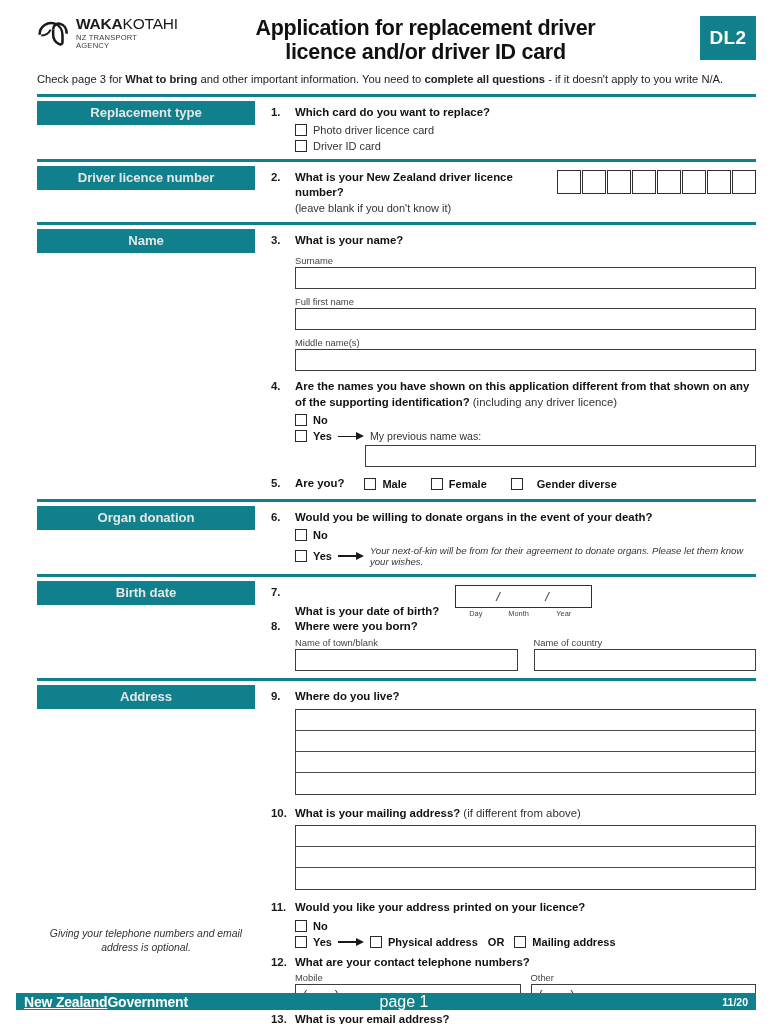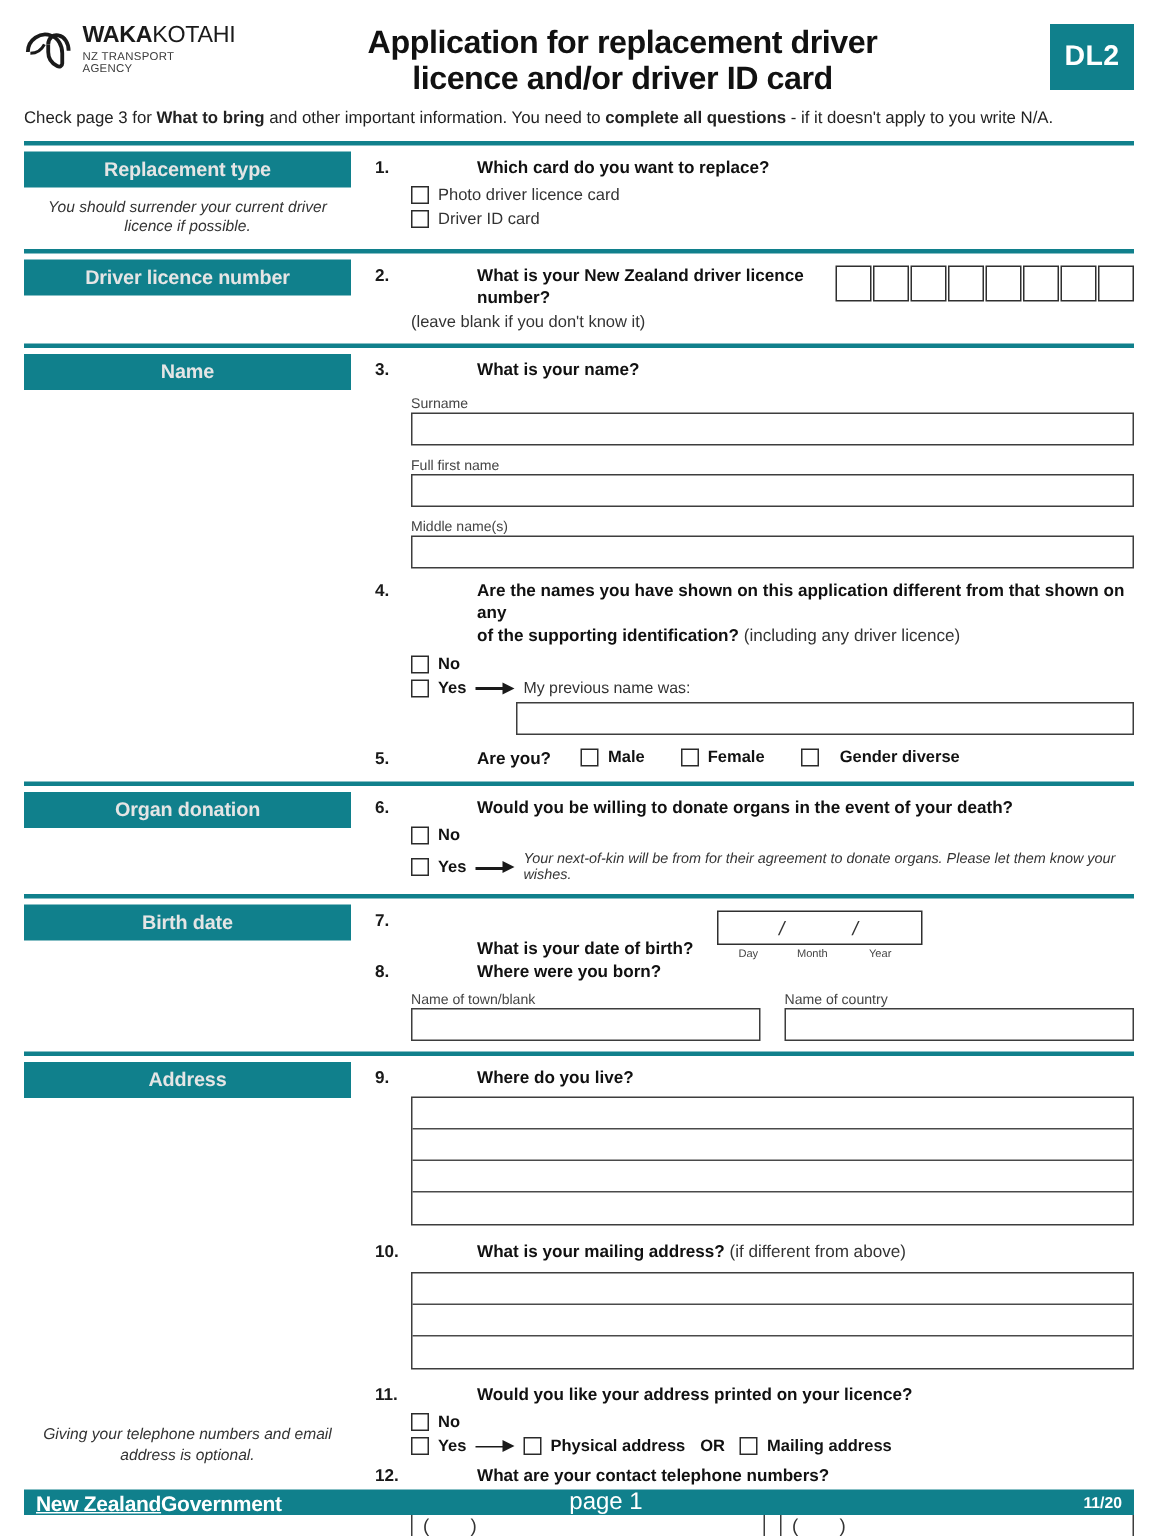--- a/index.html
+++ b/index.html
@@ -13,20 +13,21 @@
     font-family: "Liberation Sans", sans-serif;
     color: #1a1a1a;
     position: relative;
     overflow: hidden;
   }
   .page {
     position: relative;
     width: 770px;
     height: 1024px;
     box-sizing: border-box;
+    padding-left: 21px;
   }
 
   
   .header {
     position: relative;
     padding: 14px 14px 0 14px;
     height: 62px;
     box-sizing: border-box;
   }
   .logo {
@@ -143,21 +144,20 @@
     font-weight: 700;
     font-size: 11.4px;
     line-height: 1.35;
   }
   .q-body { flex: 1 1 auto; min-width: 0; }
   .q-text {
     font-weight: 700;
     font-size: 11.4px;
     line-height: 1.35;
     color: #111;
-    margin-left: 44px;
   }
   .q-text .reg {
     font-weight: 400;
     color: #333;
   }
   .q-sub {
     font-size: 11px;
     font-weight: 400;
     color: #333;
     line-height: 1.3;
@@ -375,21 +375,20 @@
   </div>
 
   <div class="intro">
     <span>Check page 3 for </span><b>What to bring</b><span> and other important information. You need to </span><b>complete all questions</b><span> - if it doesn't apply to you write N/A.</span>
   </div>
 
   <div class="rule"></div>
   <div class="section">
     <div class="col-left">
       <div class="tab">Replacement type</div>
-      <div class="note">You should surrender your current driver licence if possible.</div>
     </div>
     <div class="col-right">
       <div class="q">
         <div class="q-num">1.</div>
         <div class="q-body">
           <div class="q-text">Which card do you want to replace?</div>
           <div class="cb-row">
             <span class="cb"></span>
             <span class="cb-label">Photo driver licence card</span>
           </div>
@@ -474,21 +473,21 @@
           </div>
           <div style="padding-left:70px;margin-top:3px;">
             <div class="box tall"></div>
           </div>
         </div>
       </div>
 
       <div class="q" style="margin-top:9px;">
         <div class="q-num">5.</div>
         <div class="q-body">
-          <div style="display:flex;align-items:flex-start;gap:10px;">
+          <div style="display:flex;align-items:center;gap:10px;">
             <span class="q-text">Are you?</span>
             <span class="cb-row" style="margin-top:0;margin-left:10px;">
               <span class="cb"></span>
               <span class="cb-label bold">Male</span>
             </span>
             <span class="cb-row" style="margin-top:0;margin-left:14px;">
               <span class="cb"></span>
               <span class="cb-label bold">Female</span>
             </span>
             <span class="cb-row" style="margin-top:0;margin-left:14px;gap:14px;">

